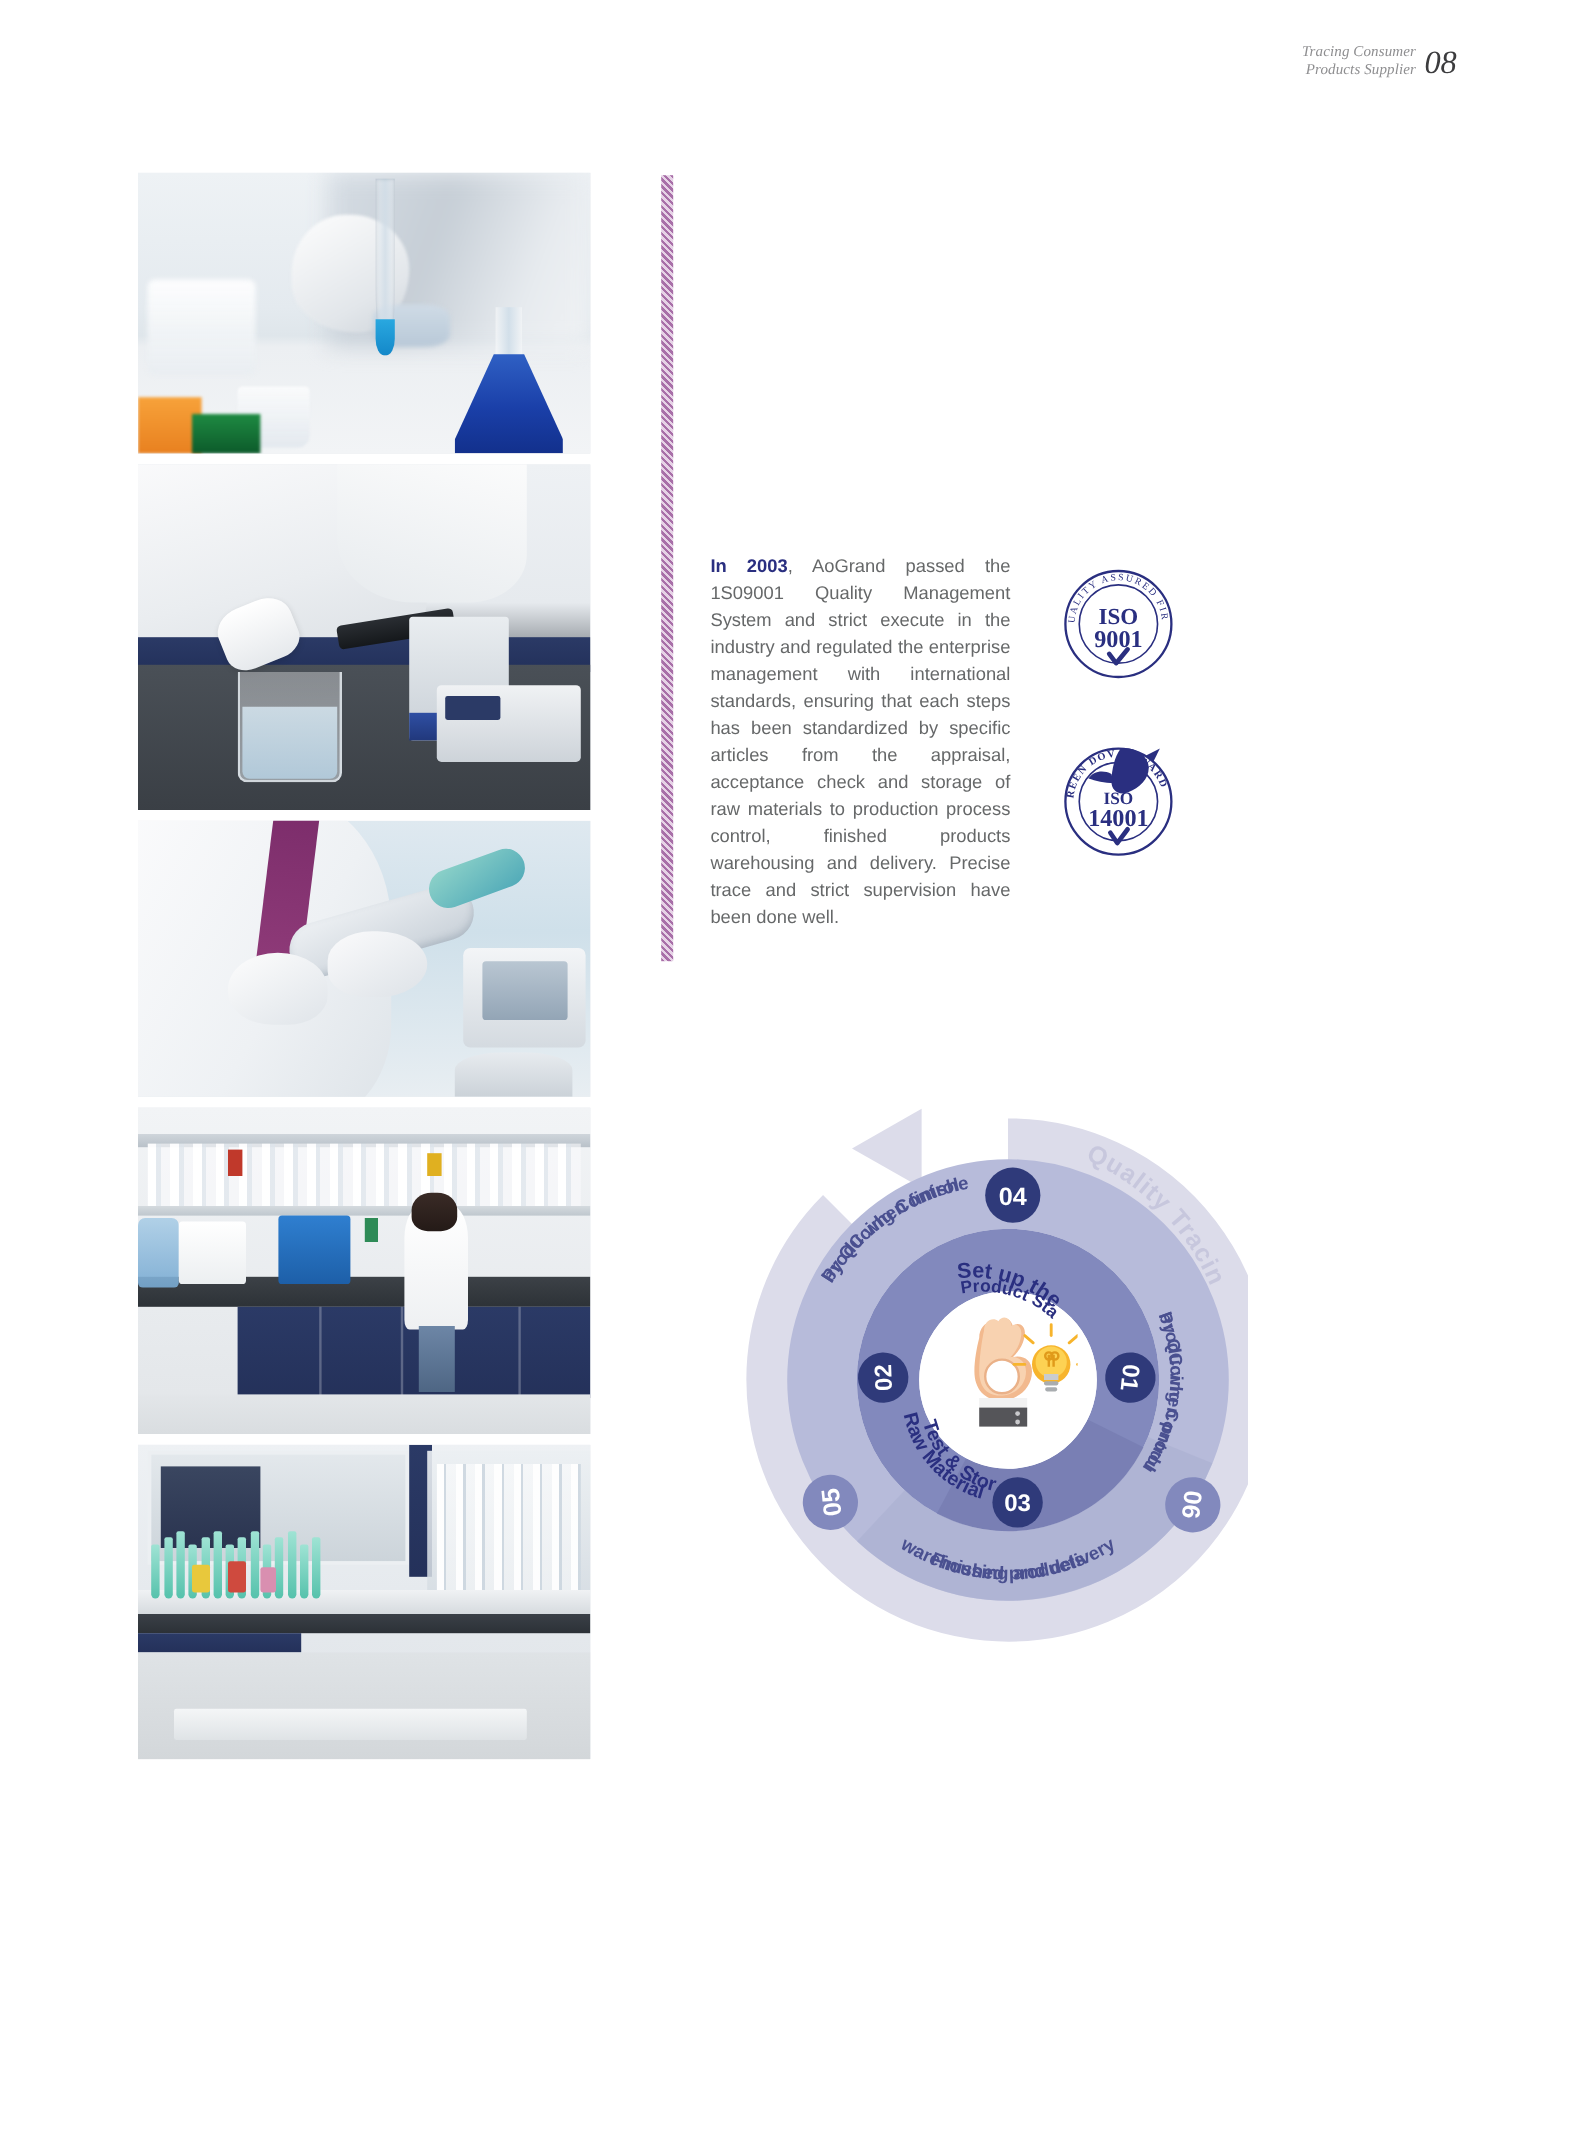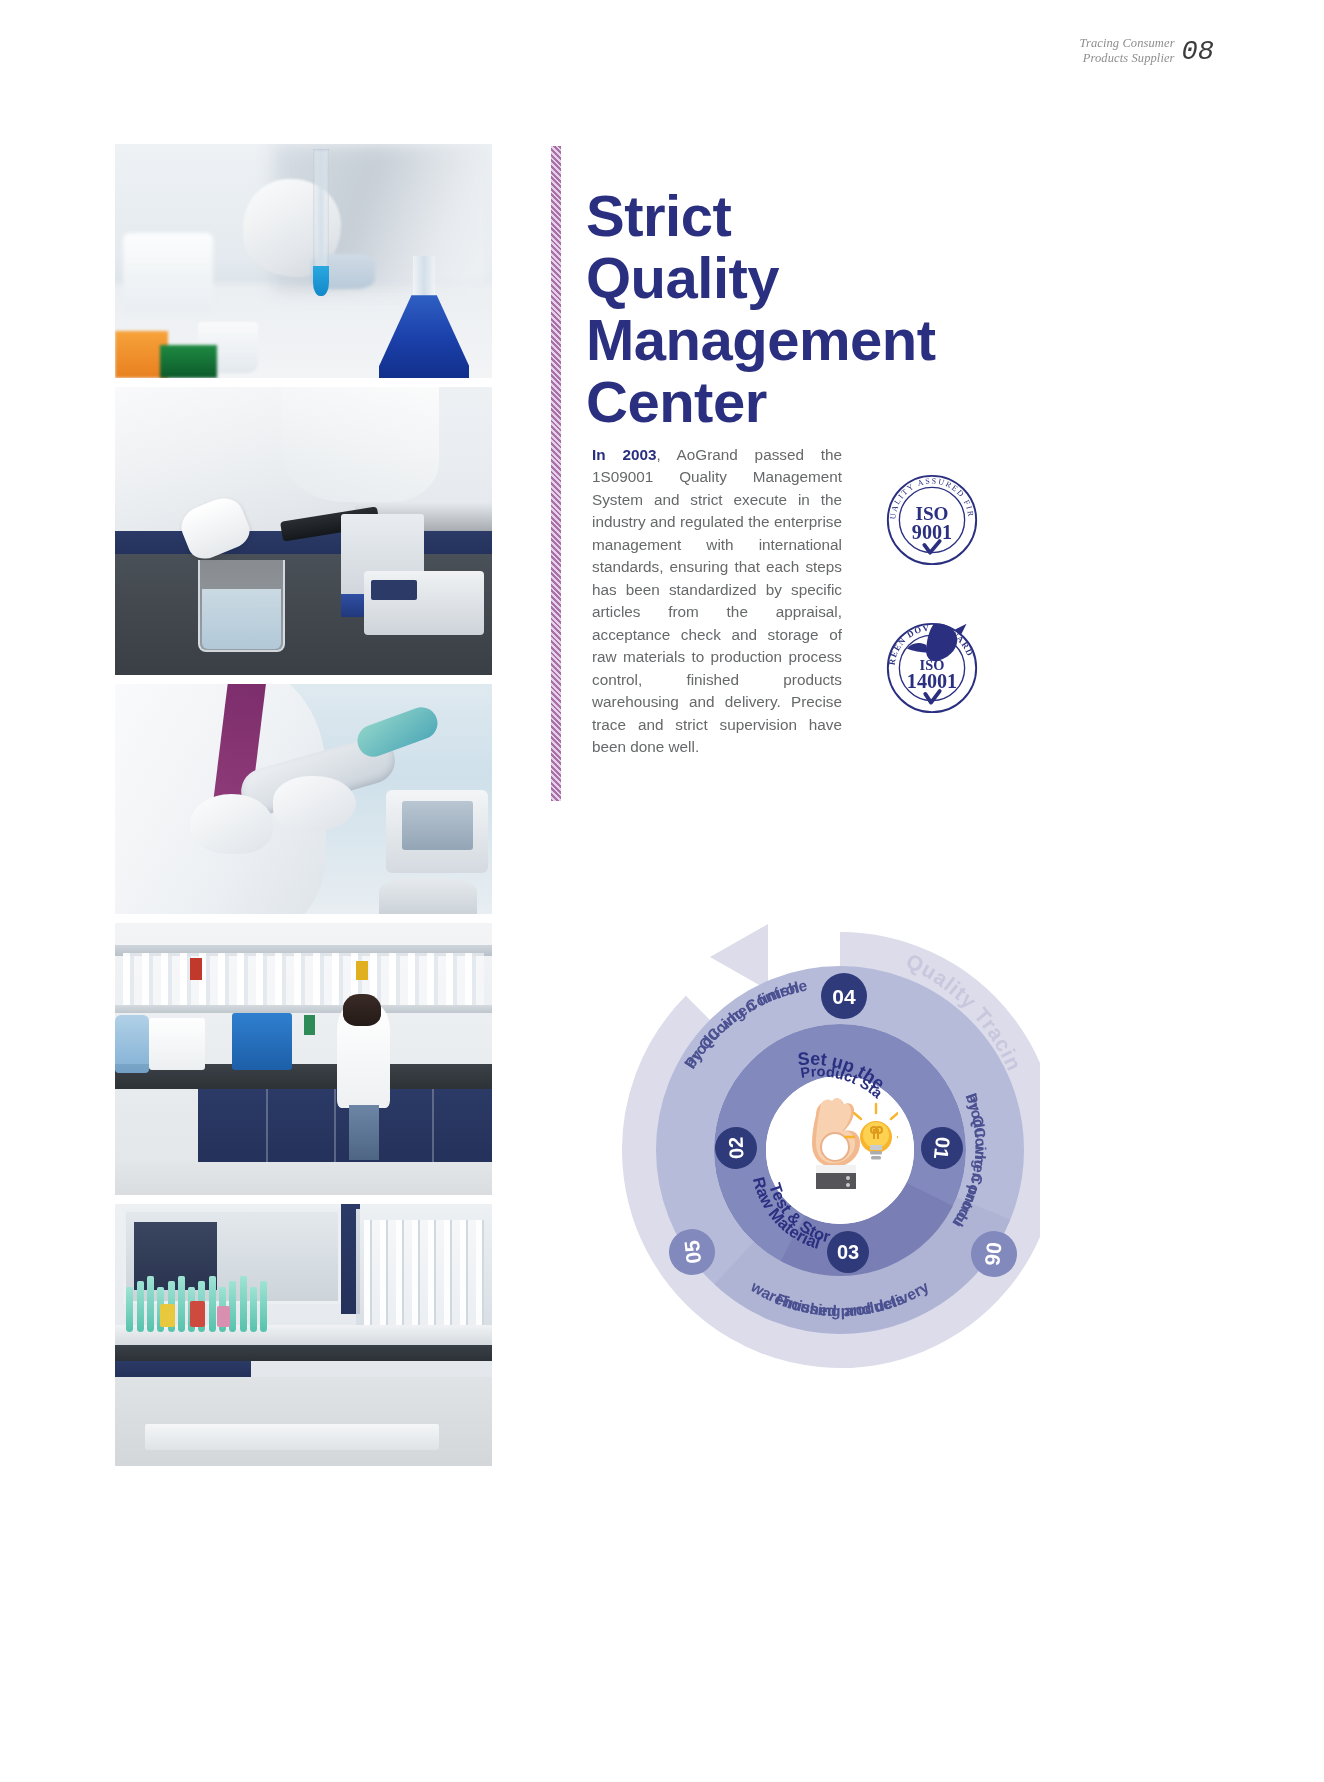--- a/index.html
+++ b/index.html
@@ -19,21 +19,21 @@
   .hdr-lines { text-align: right; line-height: 1.18; }
   .hdr-lines div {
     font-family: "Liberation Serif", serif;
     font-style: italic;
     font-size: 12.5px;
     color: #8e8e90;
     letter-spacing: .1px;
     white-space: nowrap;
   }
   .hdr-num {
-    font-family: Liberation Mono, monospace;
+    font-family: Liberation Serif, serif;
     font-style: italic;
     font-size: 27px;
     color: #3c3c3e;
     line-height: 1;
     position: relative; top: 2px;
   }
 
   
   .photo-col {
     position: absolute; left: 115px; top: 144px;
@@ -346,21 +346,21 @@
       repeating-linear-gradient(45deg,
         #a86fa8 0 2px,
         #e6d2e6 2px 4px);
   }
   .title {
     position:absolute; left:586px; top:185px; width:430px;
     font-size: 58px; font-weight: 700; line-height: 1.07;
     color:#2a2f80; letter-spacing:-.5px;
   }
   .body-col {
-    position:absolute; left:592px; top:444px; width:250px;
+    position:absolute; left:592px; top:462px; width:250px;
     font-size:15.3px; line-height:1.47; color:#666869;
     text-align: justify;
   }
   .body-col b { color:#2a2f80; font-weight:700; }
 
   
   .badges { position:absolute; left:884px; top:472px; width:150px; }
   .badge { position:relative; width:96px; height:96px; margin-bottom:52px; }
   .badge svg { display:block; }
 
@@ -484,26 +484,20 @@
         </div>
       <div class="vial-y"></div>
       <div class="vial-r"></div>
       <div class="vial-p"></div>
       <div class="table"></div>
     </div>
   </div>
 
   <div class="accent-bar"></div>
 
-  <h1 class="title">
-    <span>Strict</span><br>
-    <span>Quality</span><br>
-    <span>Management</span><br>
-    <span>Center</span>
-  </h1>
 
   <p class="body-col"><b>In 2003</b><span>, AoGrand passed the 1S09001 Quality Management System and strict execute in the industry and regulated the enterprise management with international standards, ensuring that each steps has been standardized by specific articles from the appraisal, acceptance check and storage of raw materials to production process control, finished products warehousing and delivery. Precise trace and strict supervision have been done well.</span></p>
 
   <div class="badges">
 
     <div class="badge">
       <svg viewBox="0 0 100 100" width="96" height="96" aria-hidden="true">
         <defs>
           <path id="arc9001" d="M 50,50 m -38,0 a 38,38 0 1,1 76,0" fill="none"></path>
         </defs>

